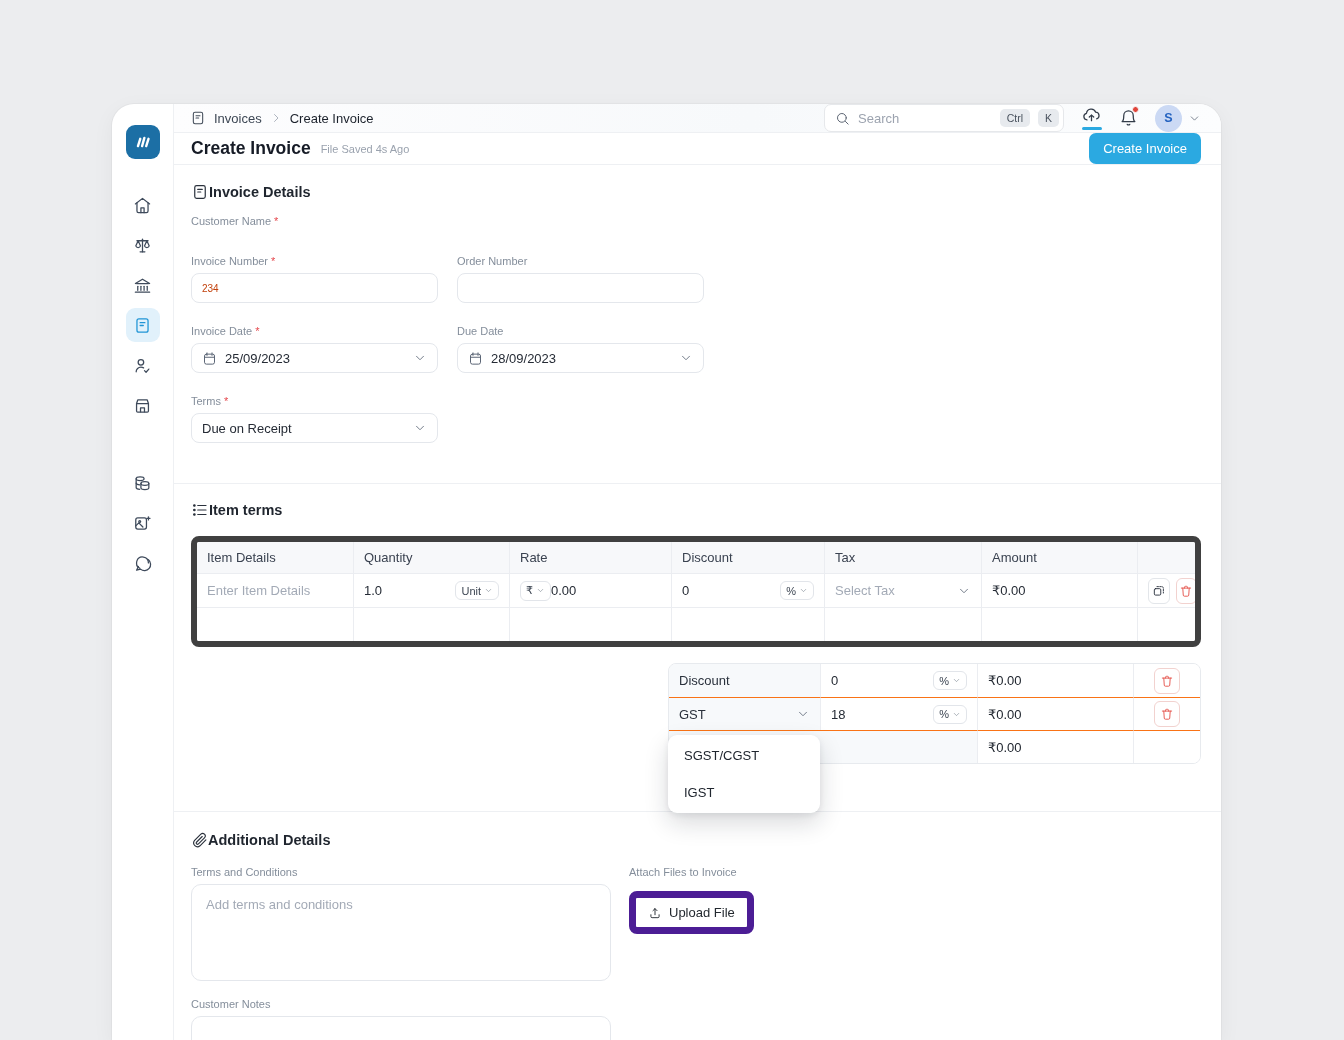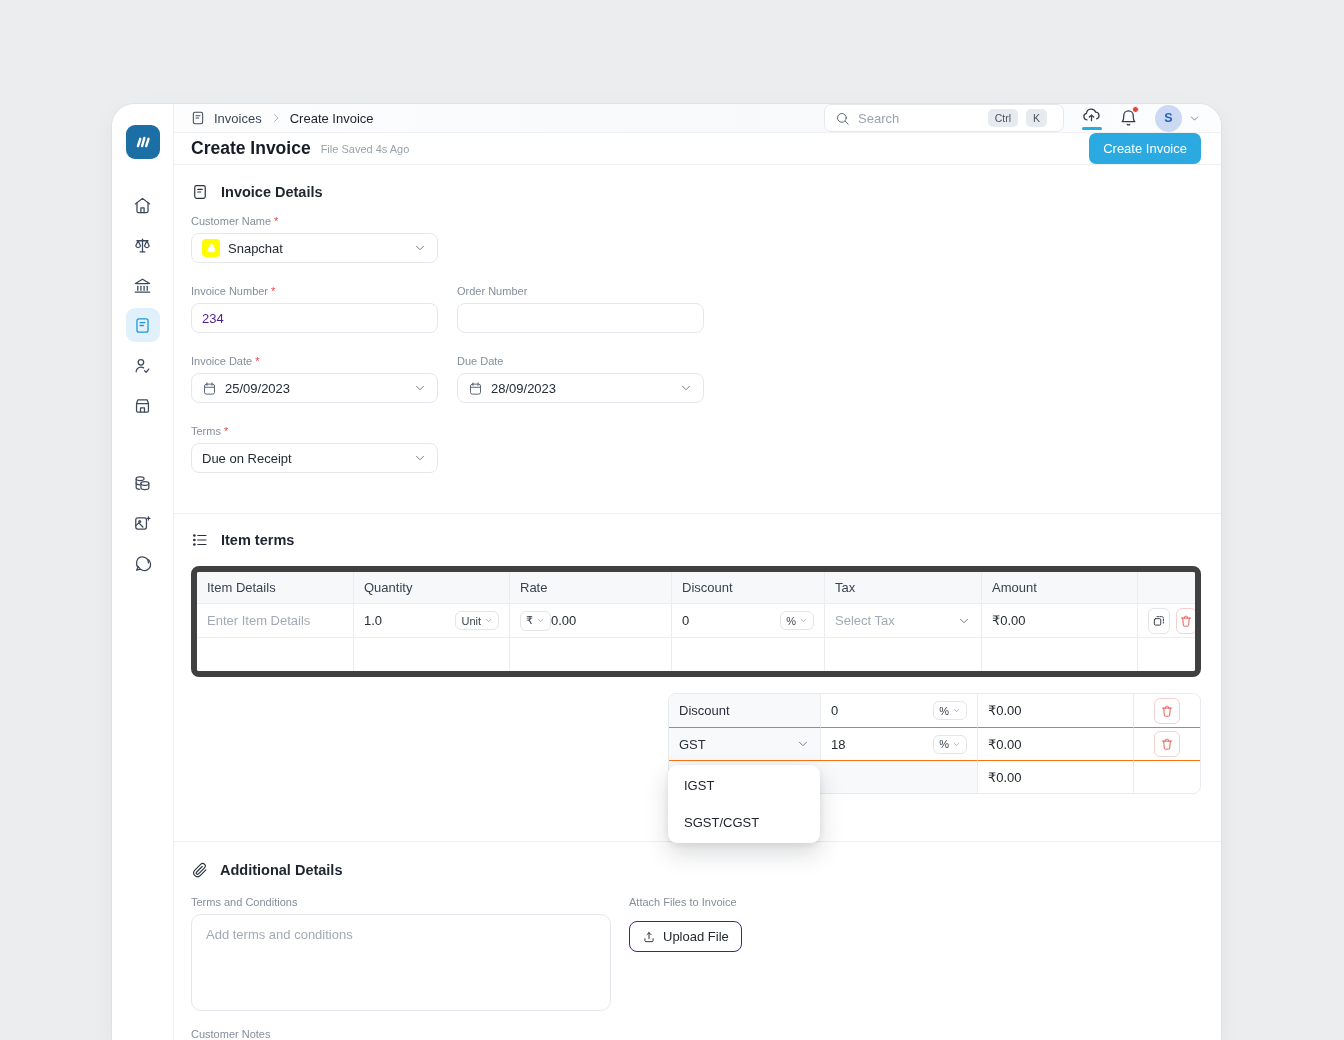--- a/index.html
+++ b/index.html
@@ -36,55 +36,55 @@
   .topbar { height:60px; border-bottom:1px solid #eef0f3; display:flex; align-items:center;
     padding:0 20px 0 16px; background:linear-gradient(90deg,#fdfdfe,#f7f9fb 55%,#fcfdfe); border-radius:0 22px 0 0; }
   .crumb { display:flex; align-items:center; gap:8px; font-size:13px; }
   .crumb .root { color:#3d4754; }
   .crumb .cur { color:#1c222c; font-weight:500; }
   .crumb-ic { color:#434d5a; }
   .crumb-sep { color:#9aa2ae; }
 
   .tb-right { margin-left:auto; display:flex; align-items:center; gap:17px; }
   .search { width:240px; height:28px; background:#fff; border:1px solid #e6e8eb; border-radius:7px;
-    display:flex; align-items:center; gap:8px; padding:0 16px 0 10px; }
+    display:flex; align-items:center; gap:8px; padding:0 4px 0 10px; }
   .search input { border:none; outline:none; flex:1; font-size:13px; color:#20262f; font-family:inherit; background:transparent; min-width:0; }
   .search input::placeholder { color:#9ca3af; }
   .kbd { background:#e7eaee; border-radius:5px; font-size:10.5px; color:#49525e; padding:3.5px 7px; line-height:1; }
   .tb-icon { color:#333c49; cursor:pointer; position:relative; }
   .sync-bar { height:3px; width:20px; background:#2ba9e1; border-radius:2px; margin:2px auto 0; }
   .bell-dot { position:absolute; top:-2px; right:-1px; width:7px; height:7px; border-radius:50%; background:#e0443a; border:1.5px solid #f9fafb; }
   .avatar-wrap { display:flex; align-items:center; gap:6px; cursor:pointer; }
   .avatar { width:27px; height:27px; border-radius:50%; background:#cbd9f4; color:#2563c0; font-size:12.5px; font-weight:700; display:flex; align-items:center; justify-content:center; }
   .chev-sm { color:#6b7482; }
 
   .page-header { height:48px; border-bottom:1px solid #eef0f3; display:flex; align-items:center; padding:0 20px 0 17px; background:#fff; }
   .page-title { font-size:17.5px; font-weight:700; color:#161b26; }
   .autosave { margin-left:10px; font-size:11px; color:#9aa2ae; }
   .btn-primary { margin-left:auto; background:#2ba9e1; color:#fff; font-size:13px; font-weight:500;
     border:none; border-radius:7px; padding:8px 14px; cursor:pointer; font-family:inherit; }
 
   .content { padding:0 20px 0 17px; flex:1; }
 
-  .sec-head { display:flex; align-items:center; gap:12px; font-size:14.5px; font-weight:700; color:#1f252e; }
+  .sec-head { display:flex; align-items:center; gap:0; font-size:14.5px; font-weight:700; color:#1f252e; }
   .sec-head svg { color:#2a313c; }
 
   .divider { height:1px; background:#eef0f3; margin:20px -20px 0 -17px; }
 
   
   .sec1 { padding-top:18px; }
   .fgrid { display:grid; grid-template-columns:247px 247px; column-gap:19px; margin-top:14px; }
   .fgroup { margin-bottom:20px; }
   .flabel { font-size:11px; color:#848e9b; margin-bottom:6px; display:flex; gap:3px; }
   .req { color:#e5484d; }
   .field { height:30px; border:1px solid #e4e7ec; border-radius:8px; background:#fff;
     display:flex; align-items:center; padding:0 10px; font-size:13px; color:#252b35; gap:8px; }
   .field.select { cursor:pointer; }
   .field .grow { flex:1; }
-  .field input { border:none; outline:none; width:100%; font-size:13px; color:#4c1d95; font-family:inherit; }
+  .field input { border:none; outline:none; width:100%; font-size:10px; color:#c2410c; font-family:inherit; }
   .chev { color:#6b7482; flex-shrink:0; }
   .cal { color:#5c6676; flex-shrink:0; }
   .snap-badge { width:18px; height:18px; border-radius:4px; background:#fffc00; display:flex; align-items:center; justify-content:center; flex-shrink:0; }
 
   
   .sec2 { padding-top:17px; }
   .itable { margin-top:17px; border:6px solid #404040; border-radius:8px; overflow:hidden;
     display:grid; grid-template-columns:157px 156px 162px 153px 157px 156px 69px; }
   .itable > div { border-right:1px solid #ebedf1; border-bottom:1px solid #ebedf1; display:flex; align-items:center; padding:0 10px; font-size:13px; }
   .itable > div:nth-child(7n) { border-right:none; }
@@ -120,21 +120,21 @@
 
   
   .sec3 { padding-top:19px; }
   .add-grid { display:flex; gap:18px; margin-top:18px; }
   .col-l { width:420px; }
   textarea { width:100%; border:1px solid #e4e7ec; border-radius:10px; resize:none; outline:none;
     font-family:inherit; font-size:13px; color:#252b35; padding:12px 14px; display:block; }
   textarea::placeholder { color:#a3aab6; }
   .ta-terms { height:97px; margin-top:6px; }
   .btn-upload { margin-top:7px; display:inline-flex; align-items:center; gap:7px; background:#fff;
-    border:1px solid #4c1d95; border-radius:8px; padding:7px 12px; font-size:13px; font-weight:500;
+    border:7px solid #4c1d95; border-radius:8px; padding:7px 12px; font-size:13px; font-weight:500;
     color:#23292f; cursor:pointer; font-family:inherit; }
   .notes { margin-top:17px; }
   .ta-notes { height:60px; margin-top:6px; }
 </style>
 </head>
 <body>
 
 <div class="app">
 
   <div class="sidebar">
@@ -291,31 +291,20 @@
             </svg>
           <span>Invoice Details</span>
         </div>
 
         <div class="fgrid">
           <div class="fgroup">
             <div class="flabel">
               <span>Customer Name</span>
               <span class="req">*</span>
             </div>
-            <div class="field select">
-              <span class="snap-badge">
-                <svg width="13" height="13" viewBox="0 0 24 24">
-                    <path fill="#fff" d="M12 4c3 0 5 2.2 5 5v2c1 .6 2 .2 2 1 0 .6-1.2 1-2 1.2.6 1.6 2 2.6 3 2.8-1 1.4-3 1-4 2-.8.8-2 1-4 1s-3.2-.2-4-1c-1-1-3-.6-4-2 1-.2 2.4-1.2 3-2.8-.8-.2-2-.6-2-1.2 0-.8 1-.4 2-1V9c0-2.8 2-5 5-5z"></path>
-                  </svg>
-              </span>
-              <span class="grow">Snapchat</span>
-              <svg width="14" height="14" viewBox="0 0 24 24" class="ic chev">
-                  <polyline points="6 9 12 15 18 9"></polyline>
-                </svg>
-            </div>
           </div>
           <div></div>
         </div>
 
         <div class="fgrid" style="margin-top:2px;">
           <div class="fgroup">
             <div class="flabel">
               <span>Invoice Number</span>
               <span class="req">*</span>
             </div>
@@ -522,22 +511,22 @@
                   </svg>
               </span>
             </div>
 
             <div class="s-total s-bt"></div>
             <div class="s-bl s-bt">₹0.00</div>
             <div class="s-bl s-bt"></div>
           </div>
 
           <div class="tax-pop">
+            <div class="opt">SGST/CGST</div>
             <div class="opt">IGST</div>
-            <div class="opt">SGST/CGST</div>
           </div>
         </div>
       </div>
 
       <div class="divider" style="margin-top:47px;"></div>
 
       <div class="sec3">
         <div class="sec-head">
           <svg width="17" height="17" viewBox="0 0 24 24" class="ic">
               <path d="M21 12.6l-8.3 8.3a5.4 5.4 0 0 1-7.6-7.6l8.8-8.8a3.6 3.6 0 0 1 5.1 5.1l-8.8 8.8a1.8 1.8 0 0 1-2.5-2.5l8.1-8.1"></path>

